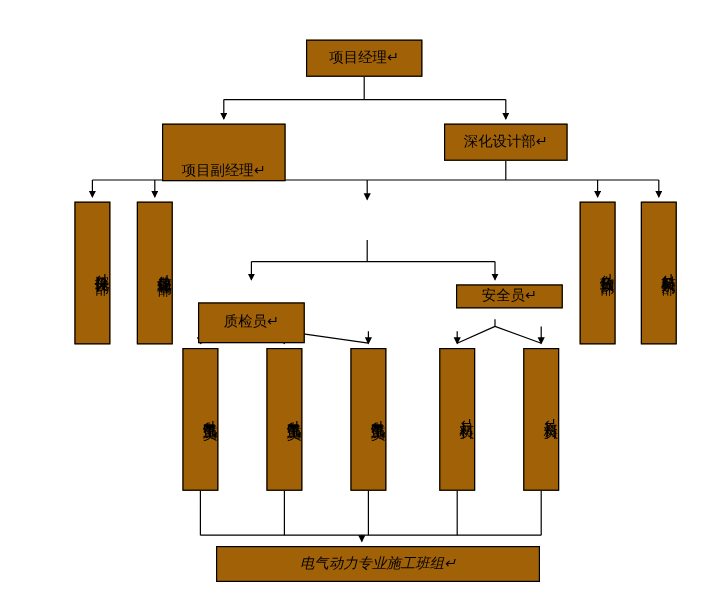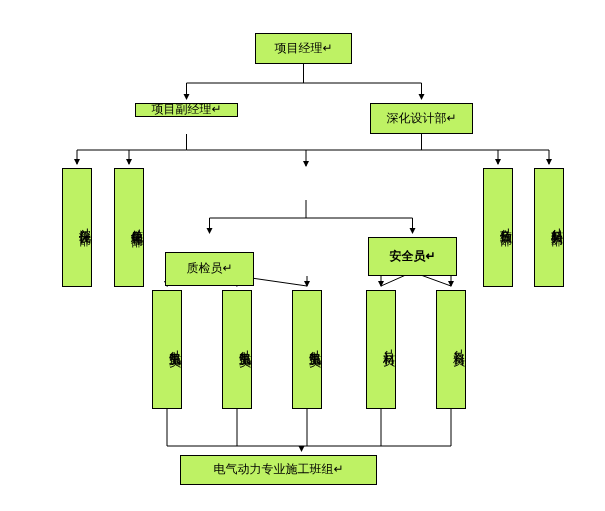--- a/index.html
+++ b/index.html
@@ -21,21 +21,21 @@
     position: absolute;
     left: 0;
     top: 0;
     width: 605px;
     height: 511px;
   }
   .node {
     position: absolute;
     box-sizing: border-box;
     border: 1px solid #000000;
-    background: #bef264;
+    background: #a16207;
     display: flex;
     align-items: center;
     justify-content: center;
     font-size: 12px;
     color: #000000;
     line-height: 1.15;
     text-align: center;
     z-index: 2;
   }
   .node.horiz {
@@ -108,56 +108,56 @@
       <path d="M381,409 L381,446"></path>
       <path d="M451,409 L451,446"></path>
       <path d="M167,446 L451,446"></path>
       <path d="M301.5,446 L301.5,451" marker-end="url(#arrow)"></path>
     </g>
   </svg>
 
   <div class="node horiz" style="left:255px;top:33px;width:97px;height:31px;">
     <span class="label">项目经理↵</span>
   </div>
-  <div class="node horiz" style="left:135px;top:103px;width:103px;height:14px;">
+  <div class="node horiz" style="left:135px;top:103px;width:103px;height:48px;align-items:flex-end;">
     <span class="label">项目副经理↵</span>
   </div>
   <div class="node horiz" style="left:370px;top:103px;width:103px;height:31px;">
     <span class="label">深化设计部↵</span>
   </div>
   <div class="node vert" style="left:62px;top:168px;width:30px;height:119px;">
     <span class="label">深化设计部↵</span>
   </div>
   <div class="node vert" style="left:114px;top:168px;width:30px;height:119px;">
     <span class="label">信息化管理部↵</span>
   </div>
   <div class="node vert" style="left:483px;top:168px;width:30px;height:119px;">
     <span class="label">合约预算部↵</span>
   </div>
   <div class="node vert" style="left:534px;top:168px;width:30px;height:119px;">
     <span class="label">材料采购部↵</span>
   </div>
   <div class="node horiz" style="left:165px;top:252px;width:89px;height:34px;">
     <span class="label">质检员↵</span>
   </div>
-  <div class="node horiz" style="left:368px;top:237px;width:89px;height:39px;font-weight:bold;">
+  <div class="node horiz" style="left:380px;top:237px;width:89px;height:20px;">
     <span class="label">安全员↵</span>
   </div>
   <div class="node vert" style="left:152px;top:290px;width:30px;height:119px;">
     <span class="label">电气施工员↵</span>
   </div>
   <div class="node vert" style="left:222px;top:290px;width:30px;height:119px;">
     <span class="label">电气施工员↵</span>
   </div>
   <div class="node vert" style="left:292px;top:290px;width:30px;height:119px;">
     <span class="label">电气施工员↵</span>
   </div>
   <div class="node vert" style="left:366px;top:290px;width:30px;height:119px;">
     <span class="label">材料员↵</span>
   </div>
   <div class="node vert" style="left:436px;top:290px;width:30px;height:119px;">
     <span class="label">资料员↵</span>
   </div>
-  <div class="node horiz" style="left:180px;top:455px;width:197px;height:30px;">
+  <div class="node horiz" style="left:180px;top:455px;width:270px;height:30px;font-style:italic;">
     <span class="label">电气动力专业施工班组↵</span>
   </div>
 
 </div>
 
 </body></html>

